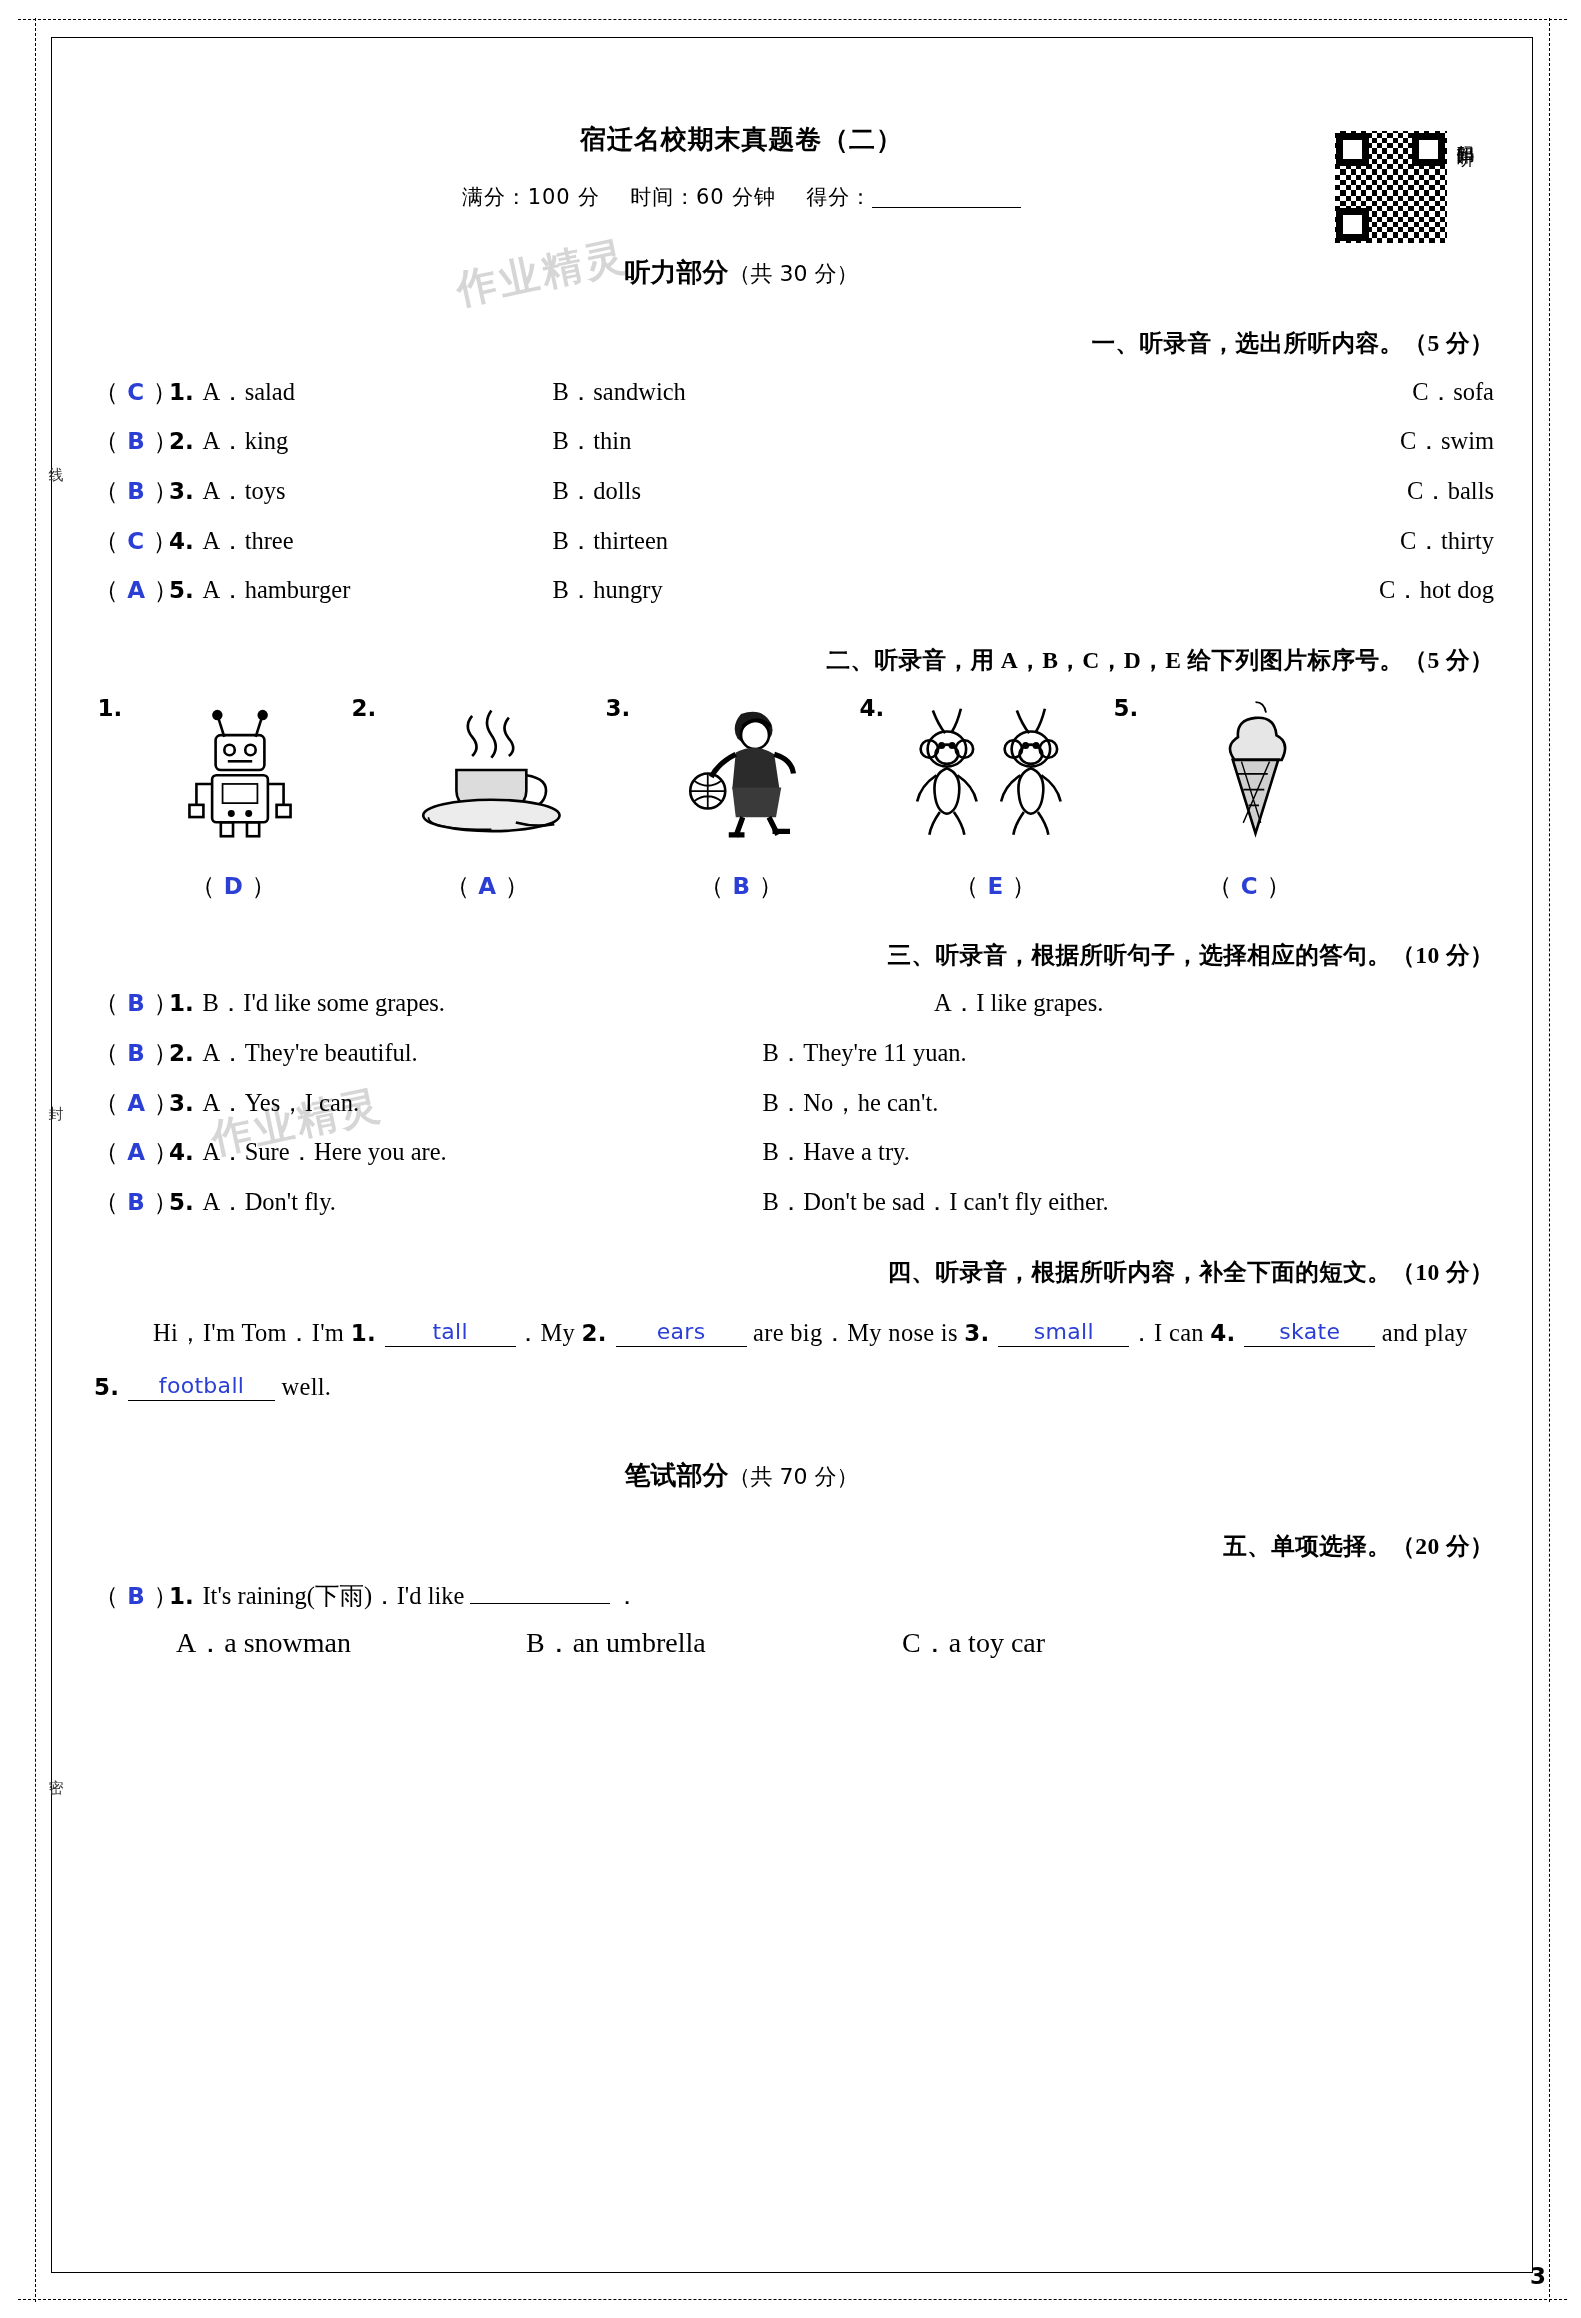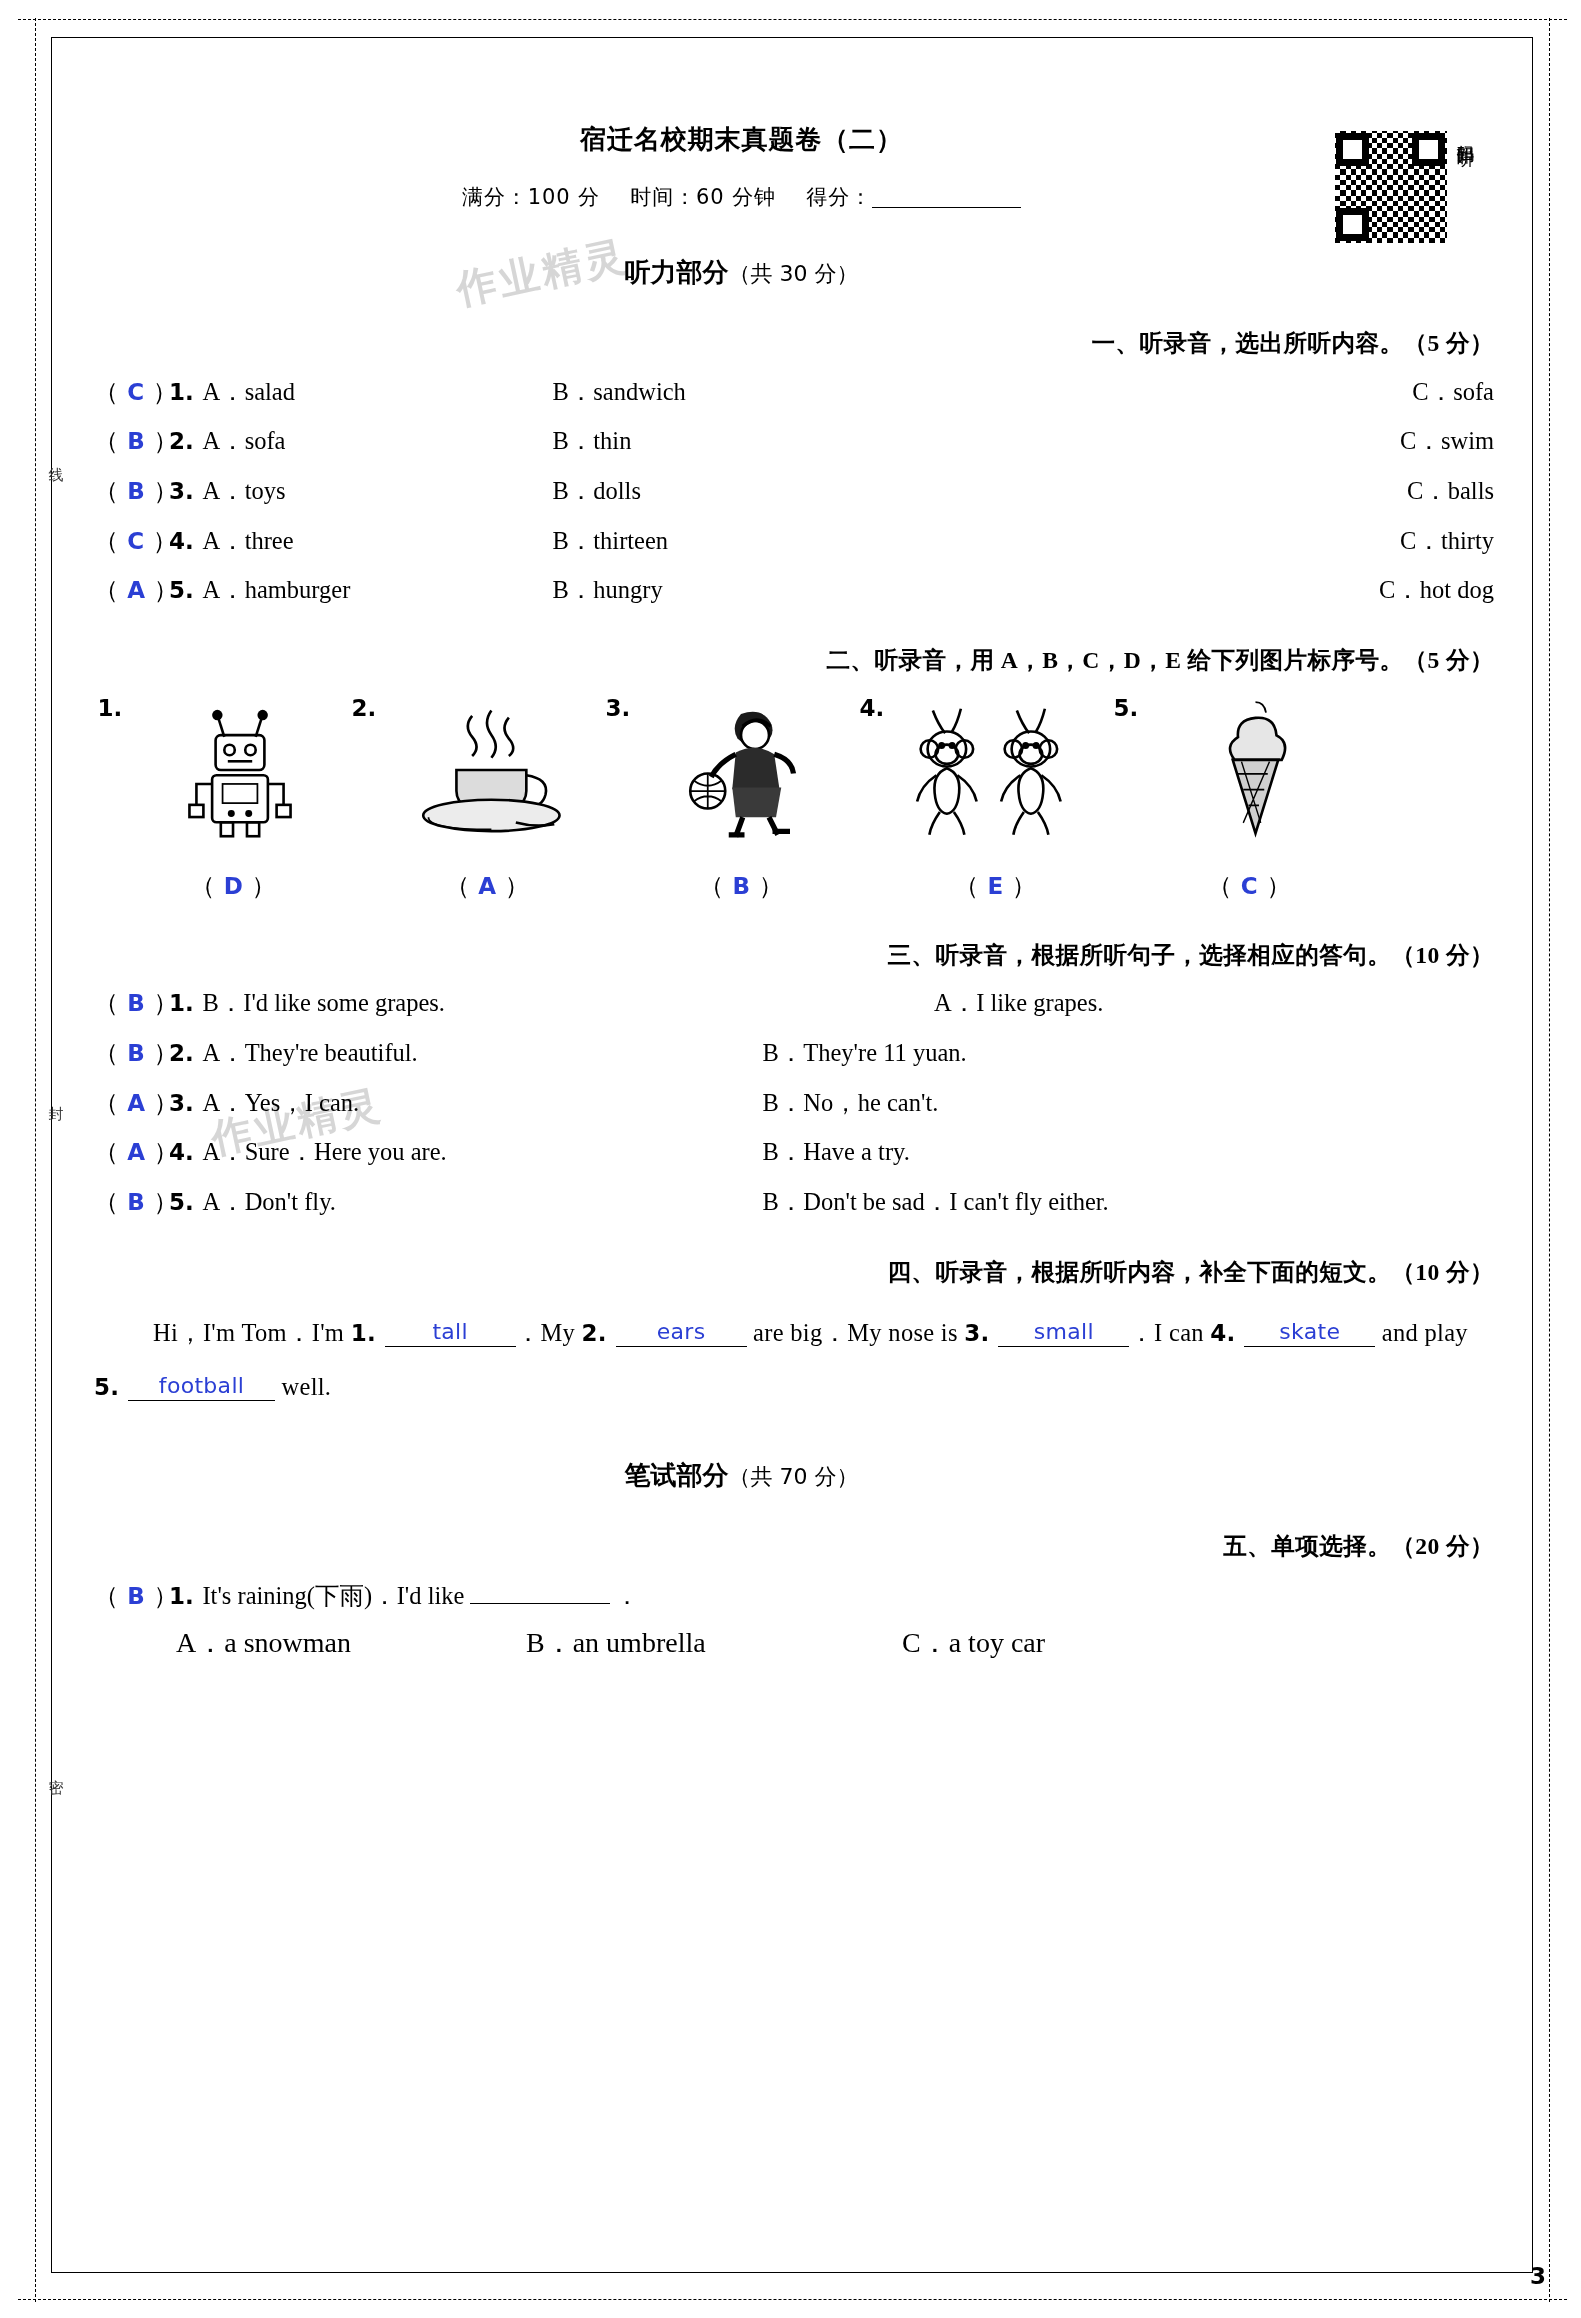--- a/index.html
+++ b/index.html
@@ -341,21 +341,21 @@
     <div class="row">
       <span class="paren">（<span class="ans">C</span>）</span>
       <span class="num">1.</span>
       <span class="opt opt-a">A．salad</span>
       <span class="opt opt-b">B．sandwich</span>
       <span class="opt opt-c">C．sofa</span>
     </div>
     <div class="row">
       <span class="paren">（<span class="ans">B</span>）</span>
       <span class="num">2.</span>
-      <span class="opt opt-a">A．sofa</span>
+      <span class="opt opt-a">A．king</span>
       <span class="opt opt-b">B．thin</span>
       <span class="opt opt-c">C．swim</span>
     </div>
     <div class="row">
       <span class="paren">（<span class="ans">B</span>）</span>
       <span class="num">3.</span>
       <span class="opt opt-a">A．toys</span>
       <span class="opt opt-b">B．dolls</span>
       <span class="opt opt-c">C．balls</span>
     </div>

